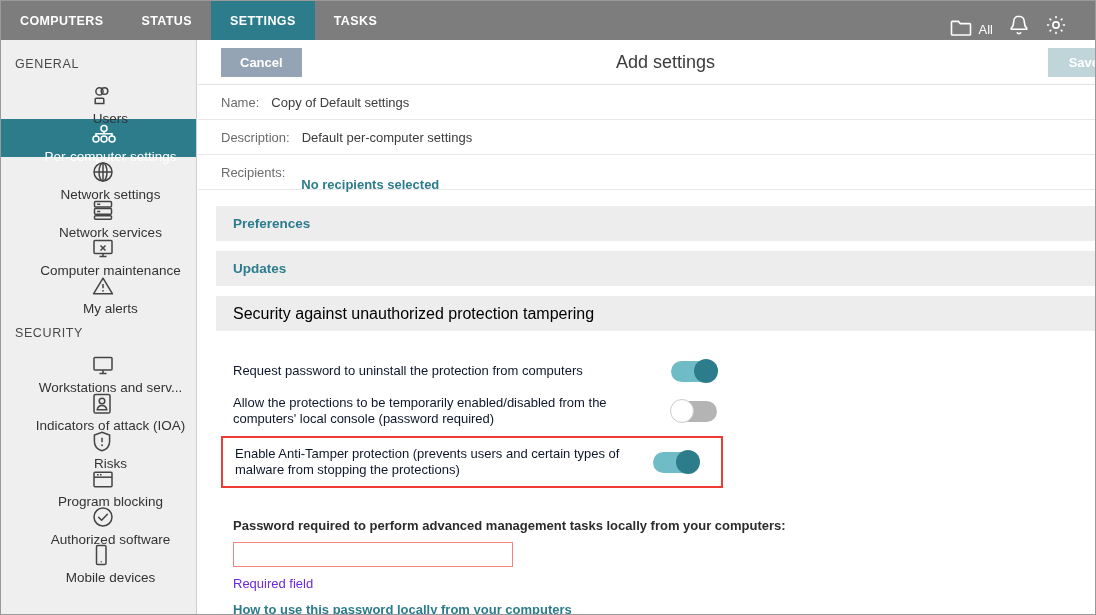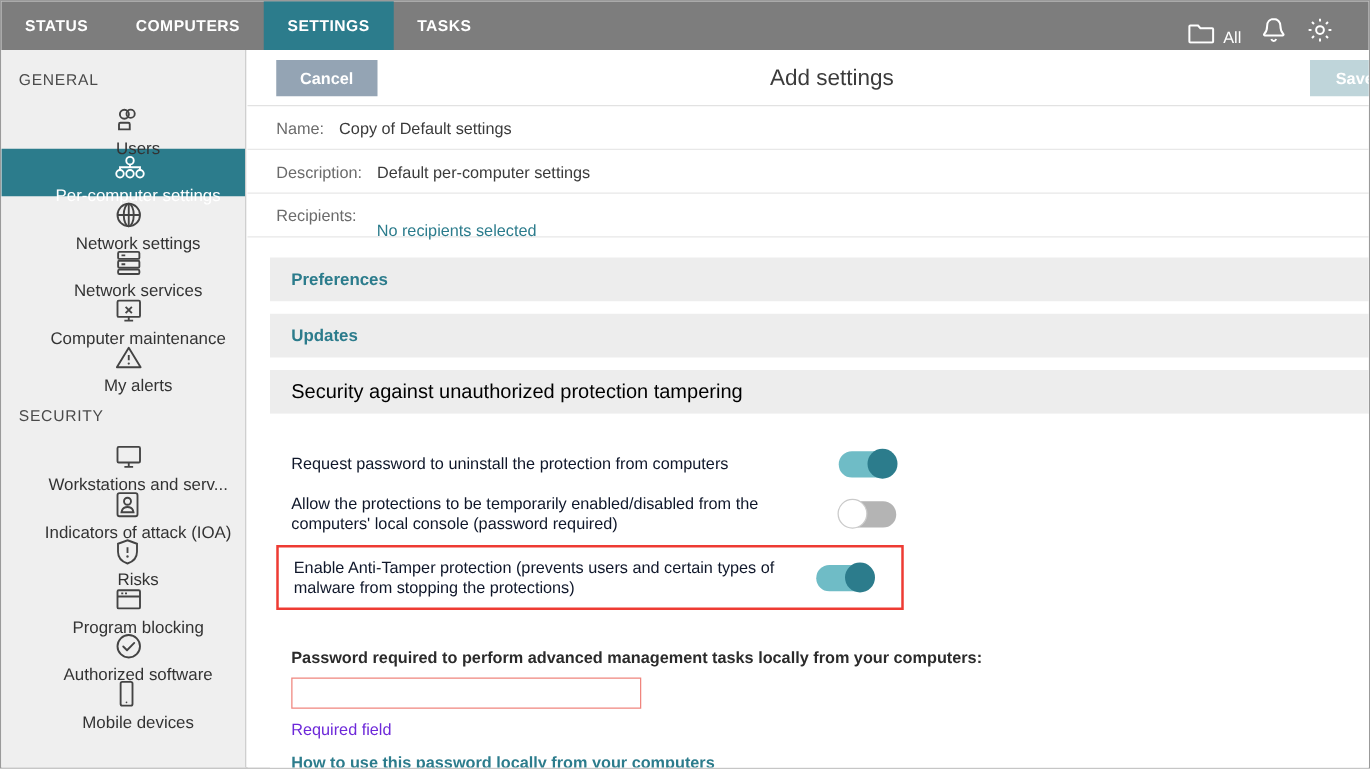--- a/index.html
+++ b/index.html
@@ -126,21 +126,21 @@
   .meta-row {
     display: flex; align-items: center;
     height: 35px;
     border-bottom: 1px solid #e8e8e8;
     padding-left: 23px;
     font-size: 13px;
   }
   .meta-row .m-key { color: #6b6b6b; }
   .meta-row .m-val { color: #3b3b3b; margin-left: 12px; }
   .meta-row .m-val.link {
-    color: #2c7c8c; font-weight: normal; cursor: pointer; margin-left: 16px; margin-top: 24px;
+    color: #2c7c8c; font-weight: bold; cursor: pointer; margin-left: 16px; margin-top: 24px;
   }
 
   .content-area {
     padding: 16px 13px 0 18px;
   }
   .accordion {
     background: #ededed;
     height: 35px;
     display: flex; align-items: center;
     padding-left: 17px;
@@ -228,22 +228,22 @@
     margin-top: 11px; cursor: pointer; display: inline-block;
   }
 </style>
 </head>
 <body>
 
 <div id="app">
 
   <div class="topbar">
     <div class="nav-tabs">
+      <div class="nav-tab">COMPUTERS</div>
       <div class="nav-tab">STATUS</div>
-      <div class="nav-tab">COMPUTERS</div>
       <div class="nav-tab active">SETTINGS</div>
       <div class="nav-tab">TASKS</div>
     </div>
     <div class="topbar-right">
       <div class="tb-item">
         <span>
           <svg width="22" height="17" viewBox="0 0 22 17" fill="none" stroke="#ffffff" stroke-width="1.6">
             <path d="M1.5 15.2V3.2a.8.8 0 0 1 .8-.8h6.1l1.9 2.2h9.4a.8.8 0 0 1 .8.8v9.8a.8.8 0 0 1-.8.8H2.3a.8.8 0 0 1-.8-.8z"></path>
           </svg>
         </span>

